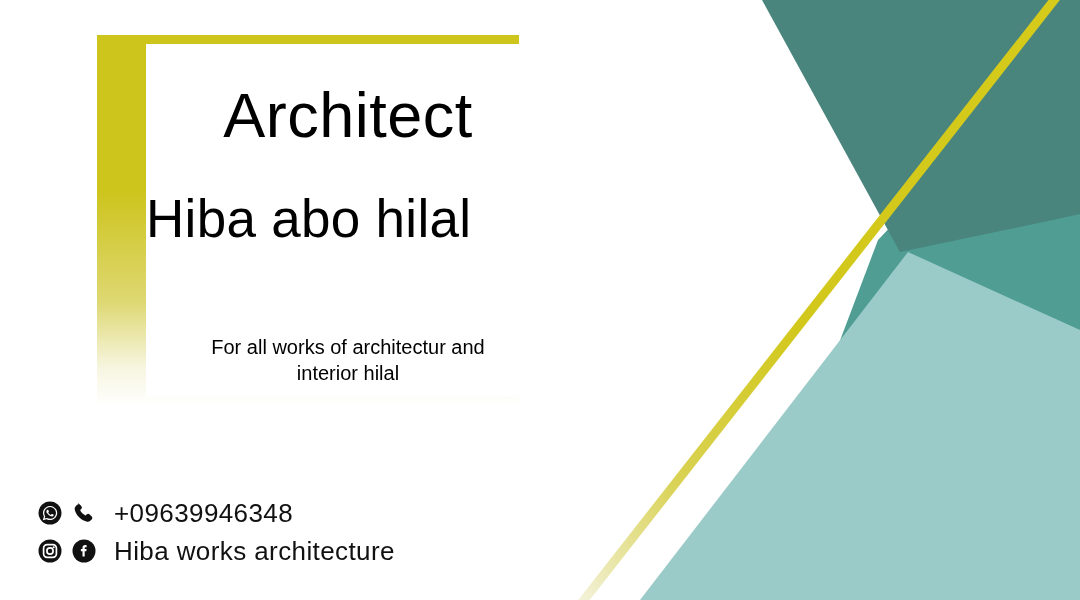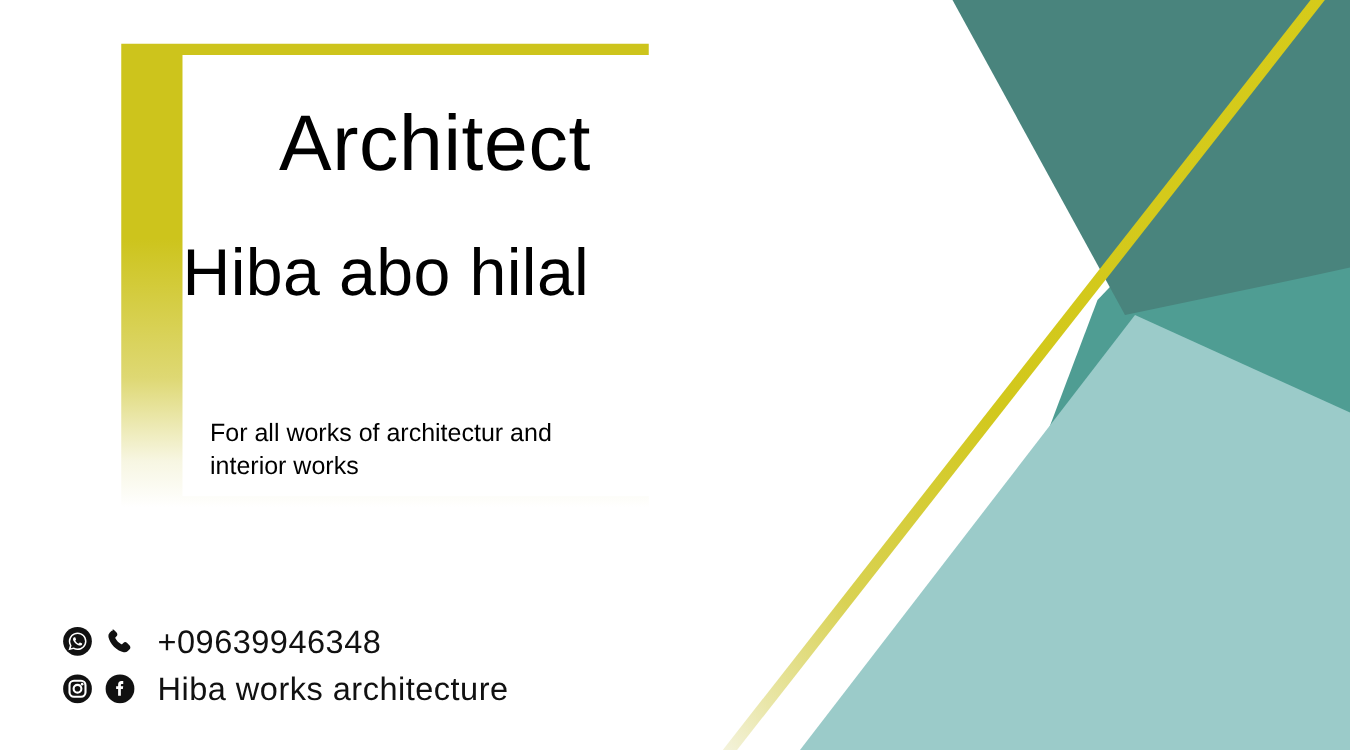--- a/index.html
+++ b/index.html
@@ -72,31 +72,31 @@
     line-height: 1;
     color: #000000;
     font-weight: 400;
     letter-spacing: 0.3px;
   }
   .tagline {
     position: absolute;
     left: 22px;
     right: 22px;
     top: 290px;
-    text-align: left;
+    text-align: center;
     font-size: 20px;
     line-height: 1.32;
     color: #000000;
     font-weight: 400;
   }
 
   
   .contact {
     position: absolute;
-    left: 50px;
+    left: 38px;
     top: 494px;
   }
   .contact-row {
     display: flex;
     align-items: center;
     height: 38px;
   }
   .icon-group {
     display: flex;
     align-items: center;
@@ -143,21 +143,21 @@
 
     <line x1="1062" y1="-10" x2="580" y2="605" stroke="url(#accentFade)" stroke-width="9"></line>
   </svg>
 
   <div class="frame">
     <div class="frame-inner">
       <div class="headline">Architect</div>
       <div class="subhead">Hiba abo hilal</div>
       <div class="tagline">
         <span>For all works of architectur and</span><br>
-        <span>interior works</span>
+        <span>interior hilal</span>
       </div>
     </div>
   </div>
 
   <div class="contact">
 
     <div class="contact-row">
       <div class="icon-group">
 
         <svg class="ico" viewBox="0 0 24 24" xmlns="http://www.w3.org/2000/svg">

